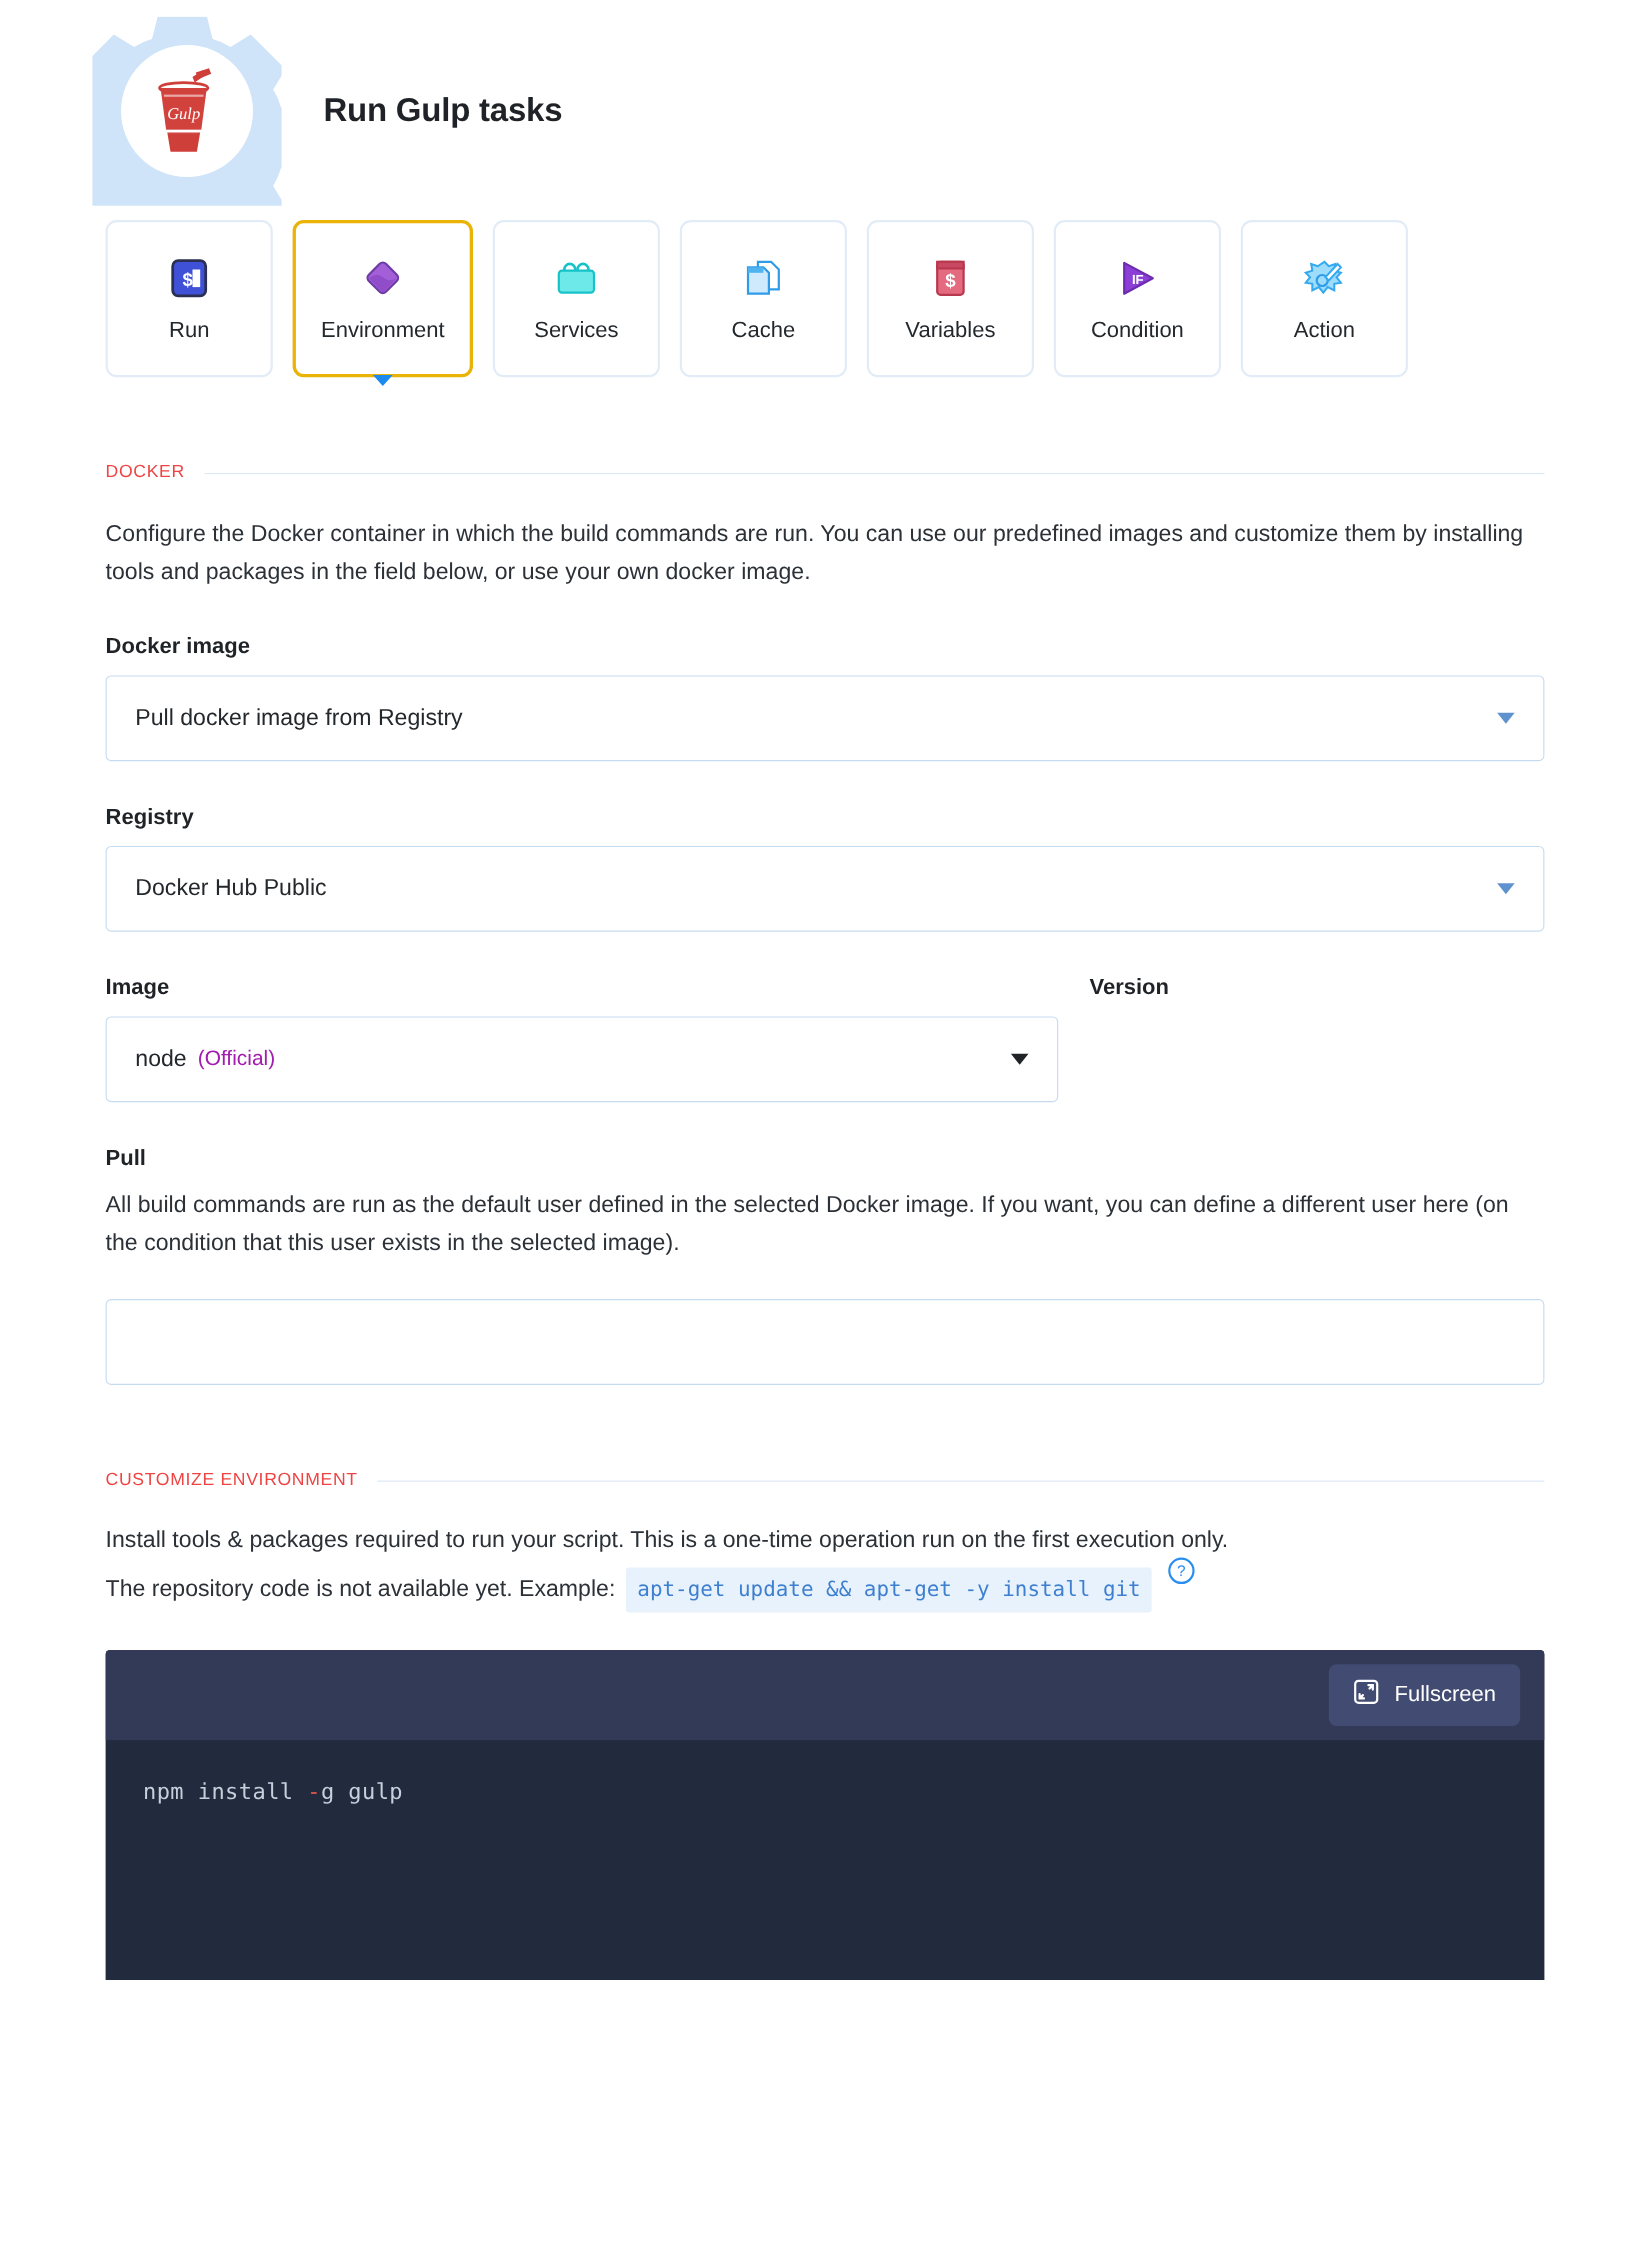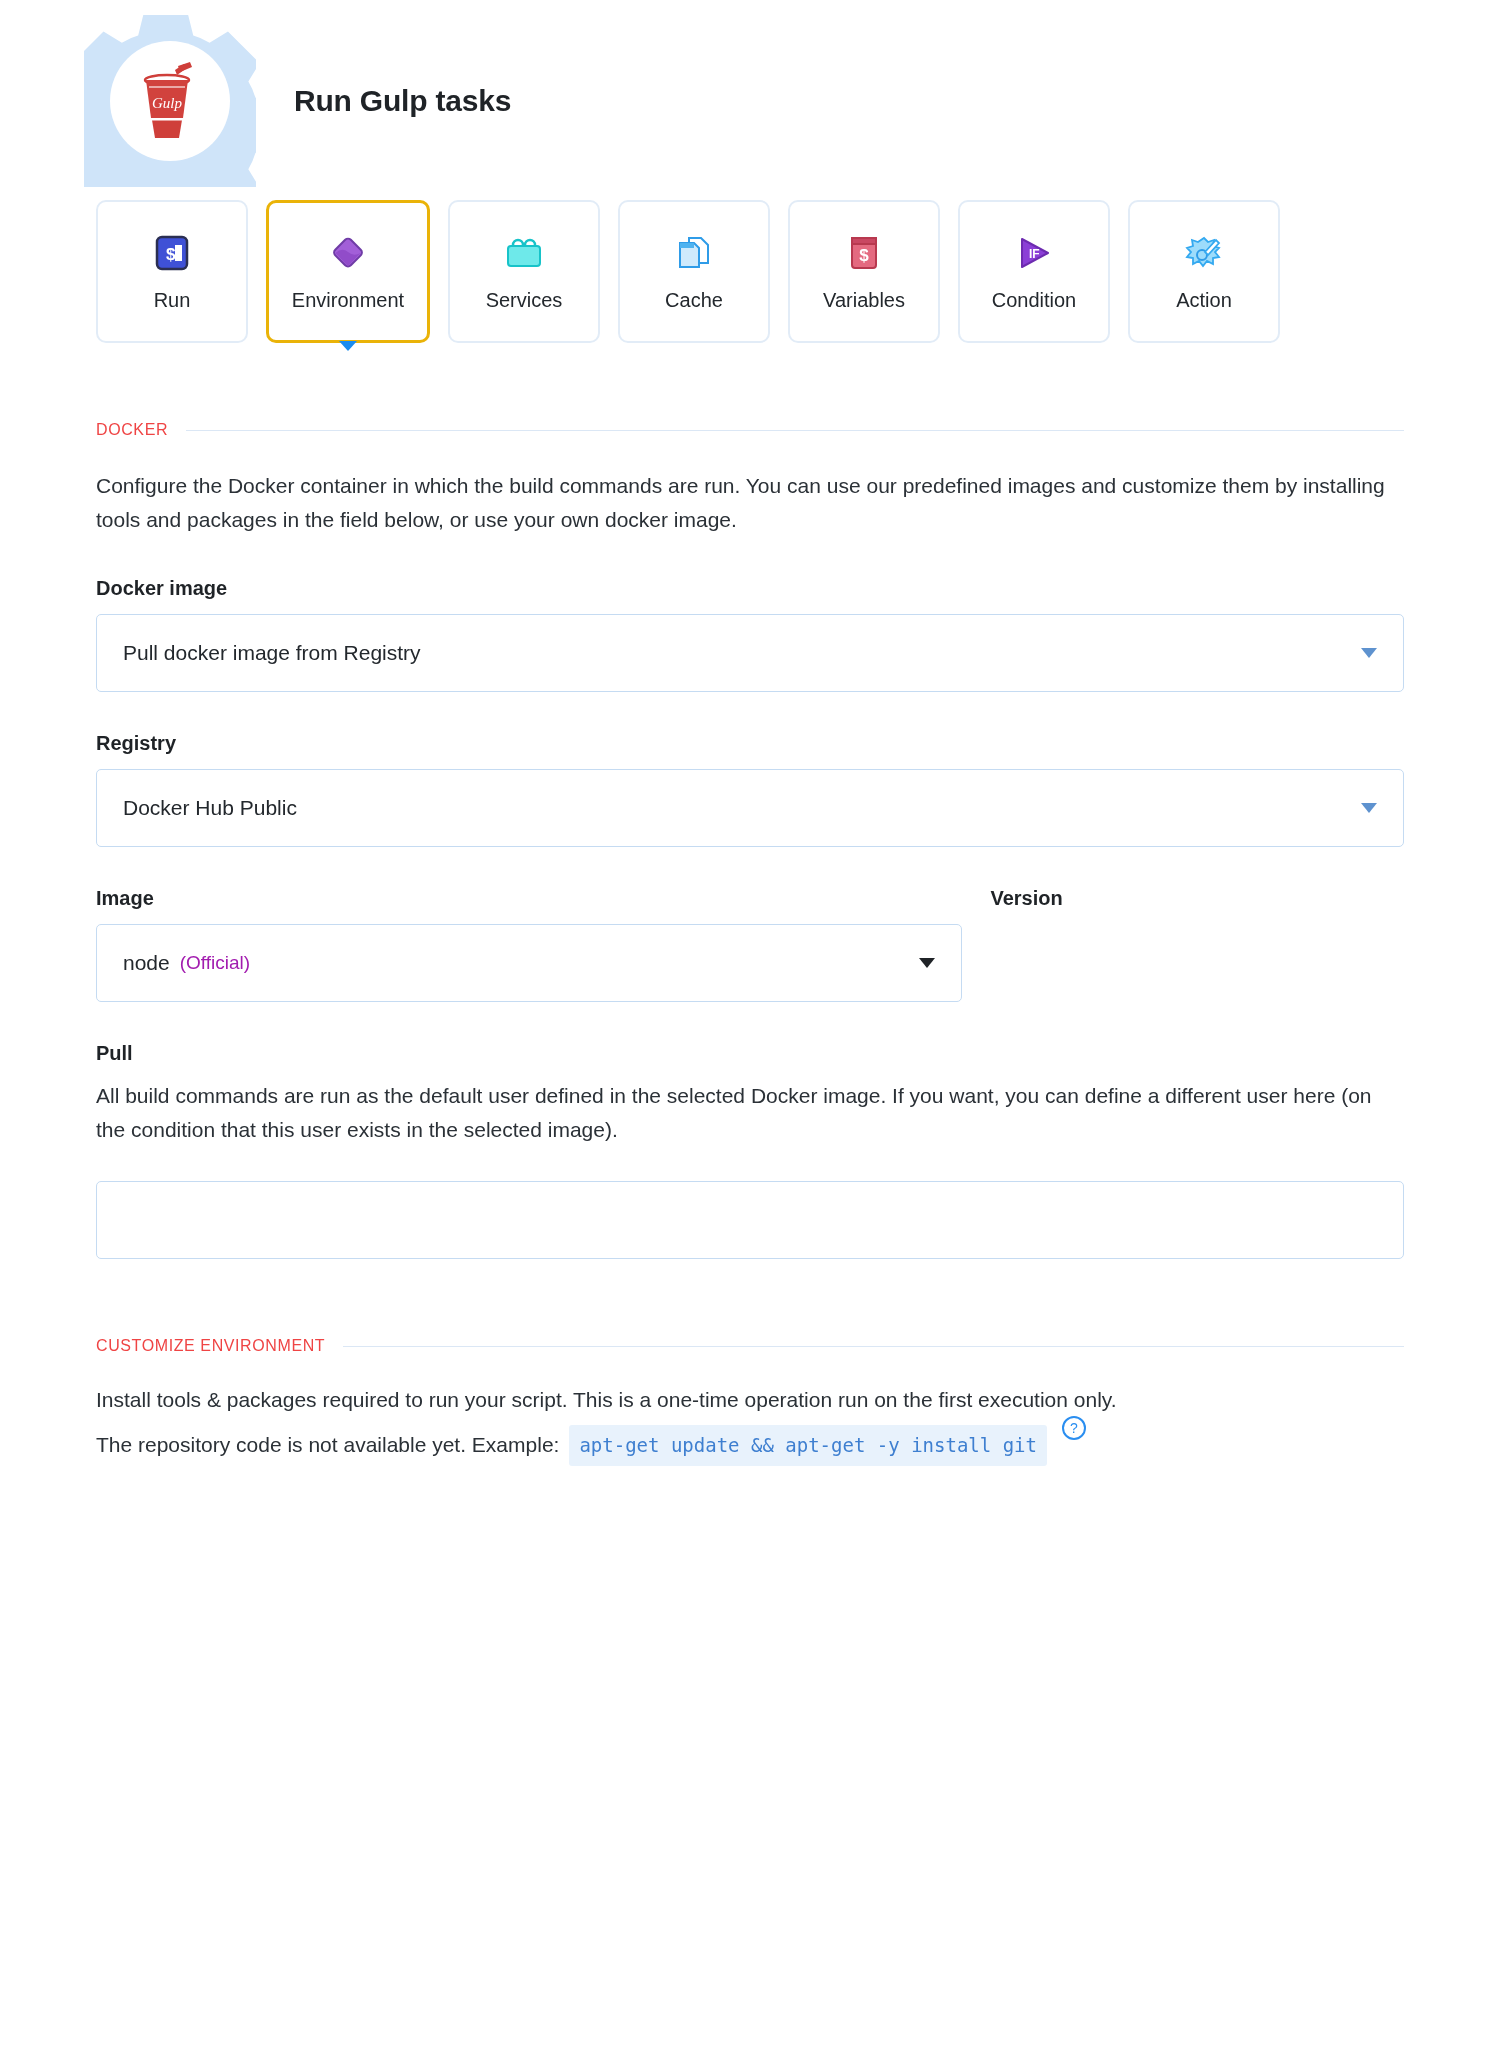--- a/index.html
+++ b/index.html
@@ -385,15 +385,32 @@
       <span>The repository code is not available yet. Example:</span>
       <span class="code-chip">apt-get update &amp;&amp; apt-get -y install git</span>
       <span class="help-icon">
         <svg width="26" height="26" viewBox="0 0 26 26">
           <circle cx="13" cy="13" r="11" fill="none" stroke="#2a8ef0" stroke-width="2"></circle>
           <text x="13" y="18" font-family="Liberation Sans, sans-serif" font-size="14" fill="#2a8ef0" text-anchor="middle">?</text>
         </svg>
       </span>
     </div>
 
+    <div class="editor">
+      <div class="editor-bar">
+        <div class="fullscreen-btn">
+          <span>
+            <svg width="24" height="24" viewBox="0 0 24 24">
+              <rect x="2" y="2" width="20" height="20" rx="3" fill="none" stroke="#ffffff" stroke-width="2"></rect>
+              <path d="M9 15 L6 18 M6 14 v4 h4" fill="none" stroke="#ffffff" stroke-width="2" stroke-linecap="round"></path>
+              <path d="M15 9 L18 6 M18 10 v-4 h-4" fill="none" stroke="#ffffff" stroke-width="2" stroke-linecap="round"></path>
+            </svg>
+          </span>
+          <span>Fullscreen</span>
+        </div>
+      </div>
+      <div class="editor-body">
+        <span>npm install </span><span class="dash">-</span><span>g gulp</span>
+      </div>
+    </div>
 
   </div>
 </div>
 
 </body></html>

